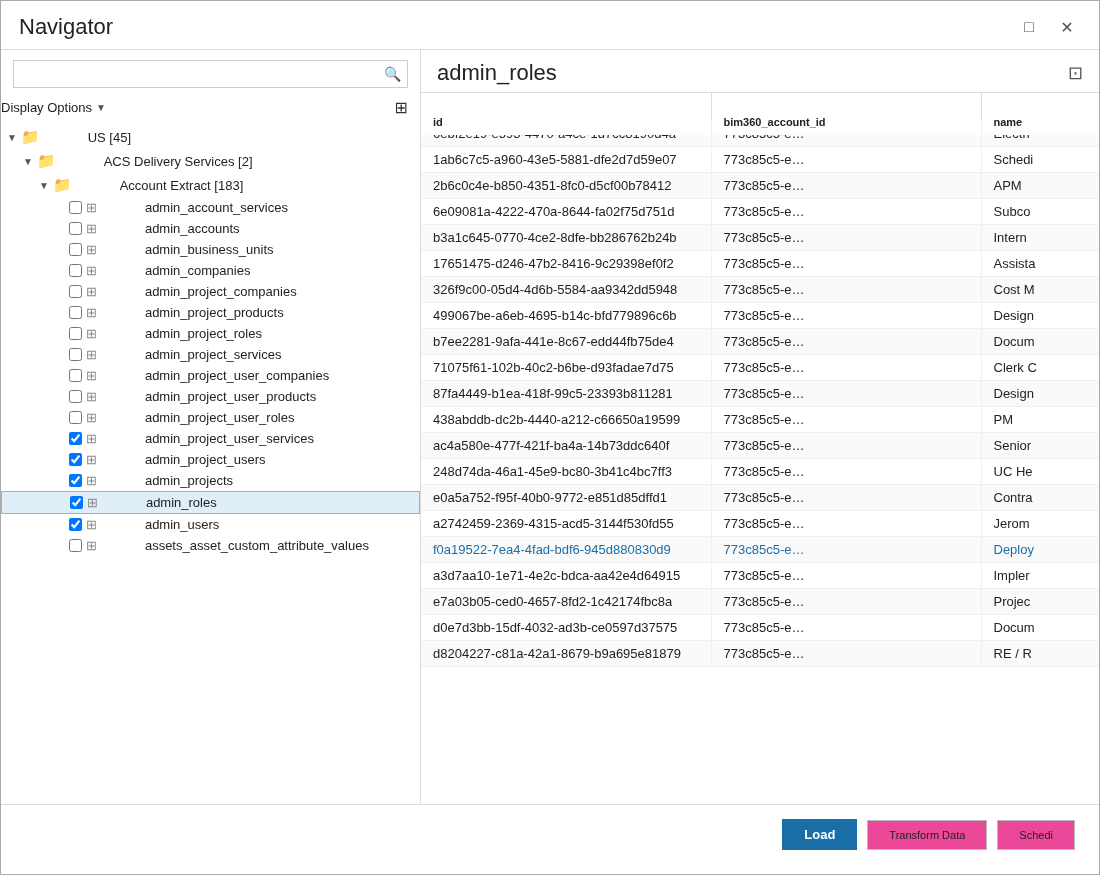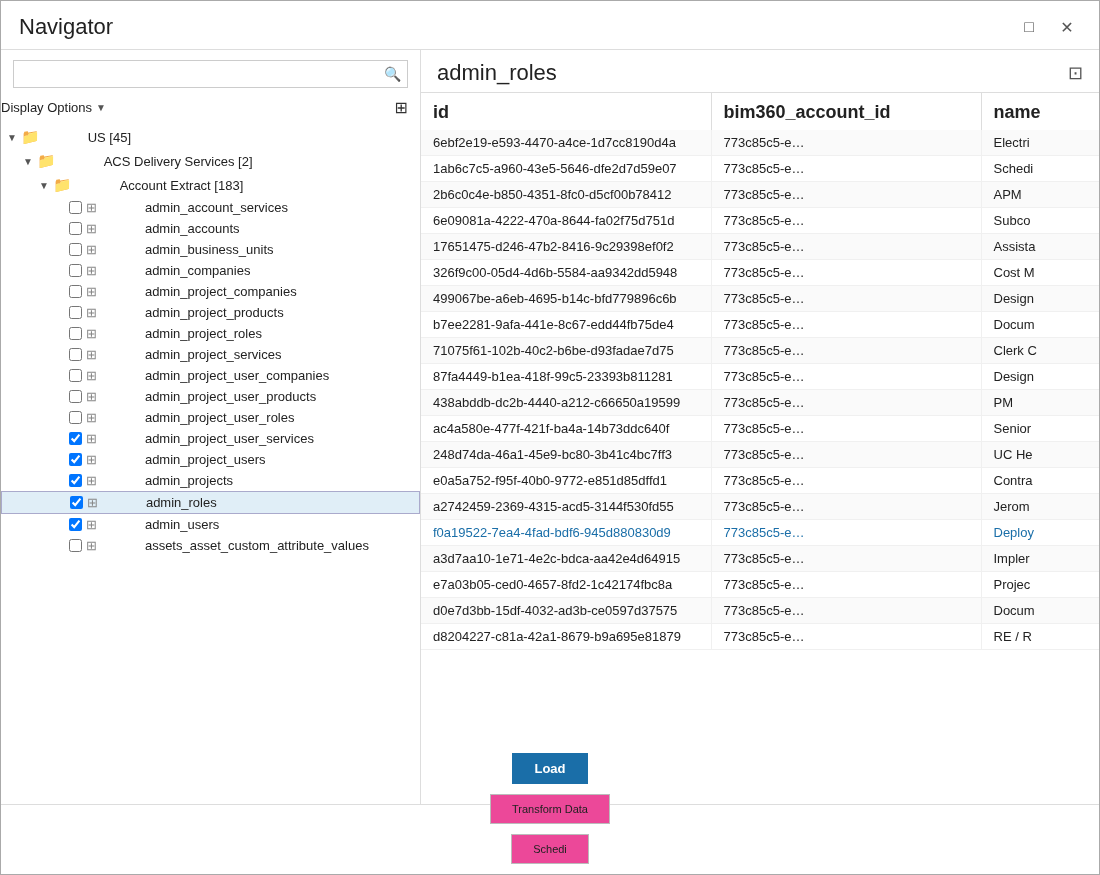--- a/index.html
+++ b/index.html
@@ -139,23 +139,23 @@
       min-width: 100%;
     }
     thead th {
       background: #fff;
       border-bottom: 2px solid #ddd;
       border-right: 1px solid #ddd;
       padding: 7px 12px;
       text-align: left;
       font-weight: 600;
       color: #222;
-      font-size: 18px;
+      font-size: 11px;
       position: sticky;
-      top: 2px;
+      top: 16px;
       z-index: 2;
     }
     tbody tr { border-bottom: 1px solid #f0f0f0; }
     tbody td {
       padding: 5px 12px;
       color: #222;
       font-size: 13px;
       border-right: 1px solid #f0f0f0;
       max-width: 280px;
       overflow: hidden;
@@ -170,21 +170,20 @@
     
     .footer {
       height: 60px;
       display: flex;
       align-items: center;
       justify-content: flex-end;
       padding: 0 24px;
       border-top: 1px solid #ddd;
       background: #fff;
       gap: 10px;
-      flex-direction: column;
     }
     .btn-load {
       background: #1a6ea8; color: #fff; border: none; padding: 8px 22px;
       font-size: 13px; cursor: pointer; font-weight: 600;
     }
     .btn-transform, .btn-cancel {
       background: #ec4899; color: #222; border: 1px solid #bbb;
       padding: 8px 21px; font-size: 11px; cursor: pointer;
     }
   </style>
@@ -350,33 +349,38 @@
               <th style="min-width: 120px;">name</th>
             </tr>
         </thead>
         <tbody id="table-body">
             <tr>
               <td>6ebf2e19-e593-4470-a4ce-1d7cc8190d4a</td>
               <td>773c85c5-e…</td>
               <td>Electri</td>
             </tr>
             <tr>
-              <td>1ab6c7c5-a960-43e5-5646-dfe2d7d59e07</td>
+              <td>1ab6c7c5-a960-43e5-5881-dfe2d7d59e07</td>
               <td>773c85c5-e…</td>
               <td>Schedi</td>
             </tr>
             <tr>
               <td>2b6c0c4e-b850-4351-8fc0-d5cf00b78412</td>
               <td>773c85c5-e…</td>
               <td>APM</td>
             </tr>
             <tr>
               <td>6e09081a-4222-470a-8644-fa02f75d751d</td>
               <td>773c85c5-e…</td>
               <td>Subco</td>
+            </tr>
+            <tr>
+              <td>b3a1c645-0770-4ce2-8dfe-bb286762b24b</td>
+              <td>773c85c5-e…</td>
+              <td>Intern</td>
             </tr>
             <tr>
               <td>17651475-d246-47b2-8416-9c29398ef0f2</td>
               <td>773c85c5-e…</td>
               <td>Assista</td>
             </tr>
             <tr>
               <td>326f9c00-05d4-4d6b-5584-aa9342dd5948</td>
               <td>773c85c5-e…</td>
               <td>Cost M</td>

